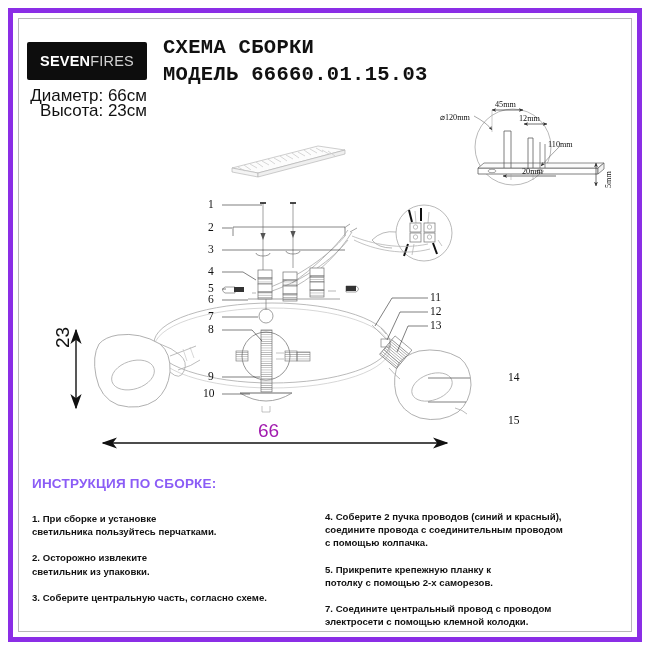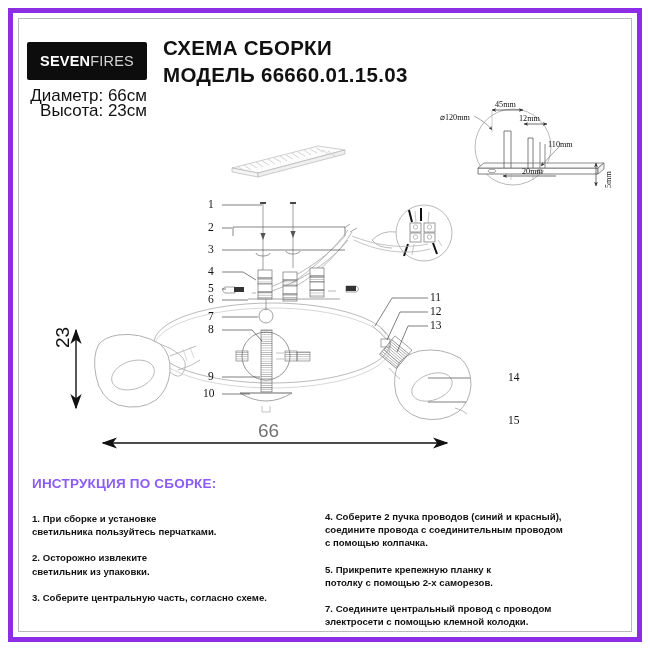--- a/index.html
+++ b/index.html
@@ -84,20 +84,21 @@
     left: 163px;
     top: 34px;
   }
   .title-line {
     font-size: 20.5px;
     font-weight: bold;
     color: #111;
     letter-spacing: 0.3px;
     line-height: 27px;
     white-space: nowrap;
+    font-family: Liberation Mono, monospace;
   }
 
   
   .instr-title {
     position: absolute;
     left: 32px;
     top: 476px;
     font-size: 13.5px;
     font-weight: bold;
     color: #8b5cf6;
@@ -113,21 +114,21 @@
   .instr-col.left  { left: 32px;  top: 512px; width: 270px; }
   .instr-col.right { left: 325px; top: 510px; width: 300px; }
   .instr-item { margin-bottom: 13px; white-space: pre-line; }
 
   
   .dim-66 {
     position: absolute;
     left: 258px;
     top: 420px;
     font-size: 19px;
-    color: #737373;
+    color: #a21caf;
   }
   .dim-23 {
     position: absolute;
     left: 52px;
     top: 348px;
     font-size: 19px;
     color: #111;
     transform: rotate(-90deg);
     transform-origin: left top;
   }

